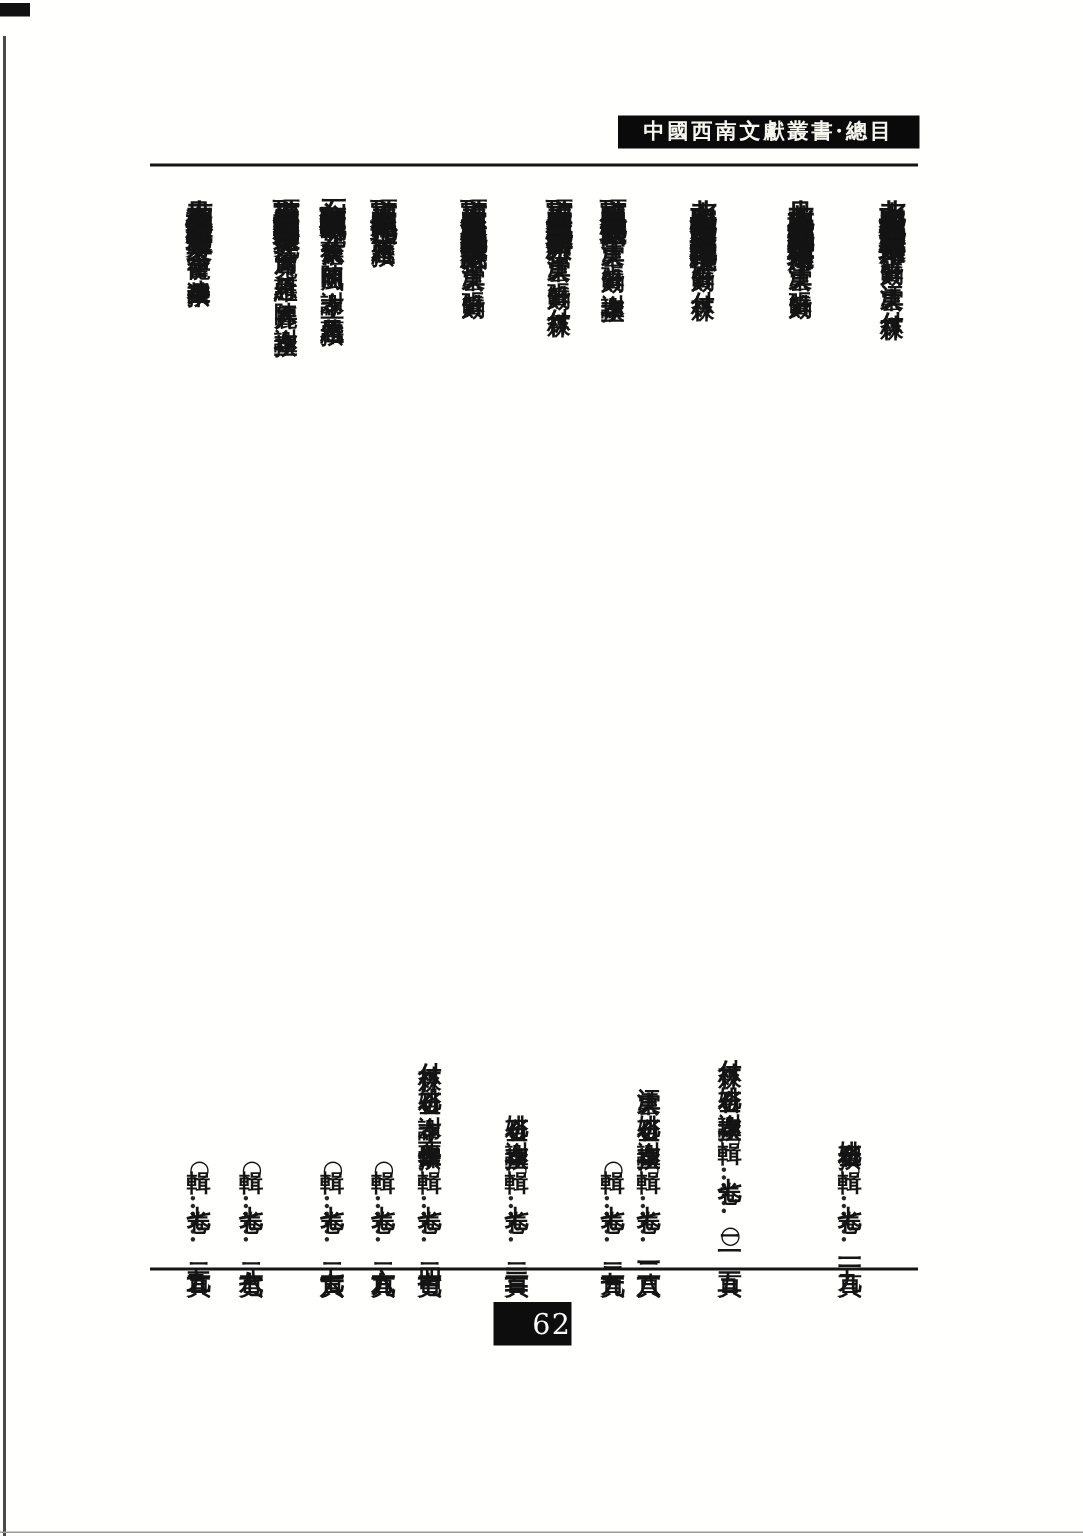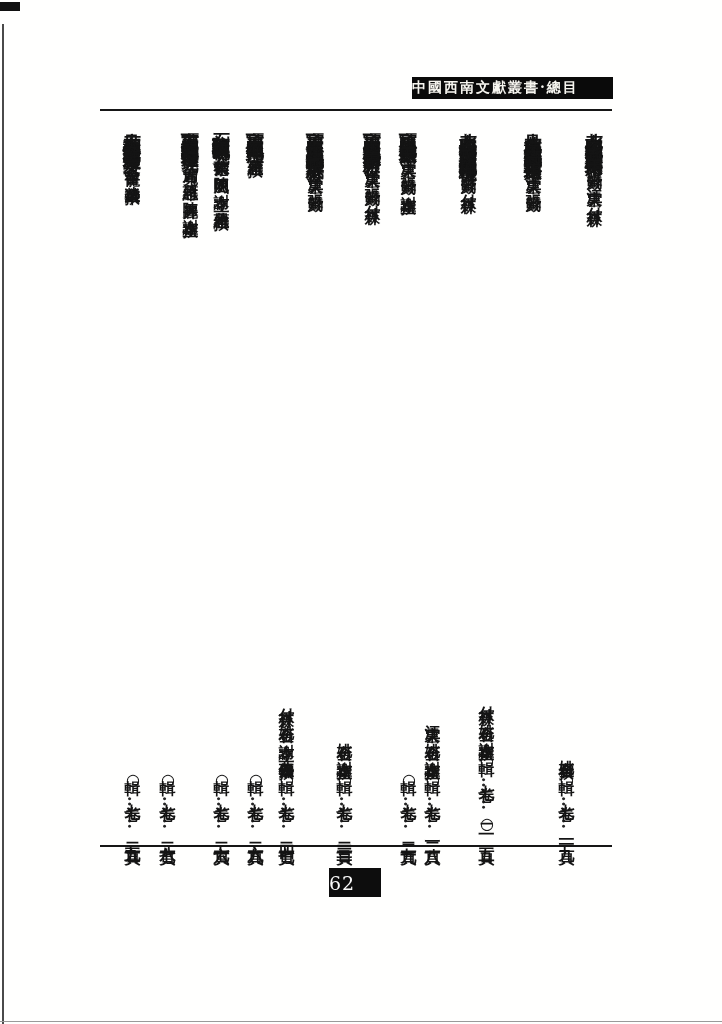--- a/index.html
+++ b/index.html
@@ -13,21 +13,21 @@
 
   
   .edge-left   { position:absolute; left:2px; top:24px; width:2px; height:1000px; background:#4a4a4a; }
   .corner-mark { position:absolute; left:0; top:2px; width:20px; height:9px; background:#111; }
   .edge-bottom { position:absolute; left:0; top:1021px; width:722px; height:1px; background:#9a9a9a; }
 
   
   .header-box {
     position:absolute; left:412px; top:77px; width:201px; height:22px;
     background:#0a0a0a; color:#f6f5ef;
-    display:flex; align-items:center; justify-content:flex-start;
+    display:flex; align-items:center; justify-content:center;
     font-size:14px; font-weight:700; letter-spacing:2px; white-space:nowrap;
   }
 
   .rule { position:absolute; left:100px; width:512px; height:2px; background:#161616; }
   .rule-top    { top:109px; }
   .rule-bottom { top:845px; }
 
   
   #toc { position:absolute; left:0; top:0; width:722px; height:1024px; }
   .vline {
@@ -42,21 +42,21 @@
   .vline.bottom .a:first-child { margin-inline-start:0; }
   .spacer { flex:1 1 auto; }
   .pb { display:flex; flex-direction:row; margin-inline-start:13px; }
   .vol, .pg { font-size:16px; letter-spacing:2.5px; }
   .ld  { font-size:16px; letter-spacing:1px; opacity:.92; }
 
   
   .page-badge {
     position:absolute; left:329px; top:868px; width:52px; height:29px;
     background:#0d0d0d; color:#fafafa;
-    display:flex; align-items:center; justify-content:flex-start;
+    display:flex; align-items:center; justify-content:flex-end;
     font-size:19px; letter-spacing:1px;
   }
 </style>
 </head>
 <body>
 
 <div class="sheet">
   <div class="corner-mark"></div>
   <div class="edge-left"></div>
   <div class="edge-bottom"></div>

